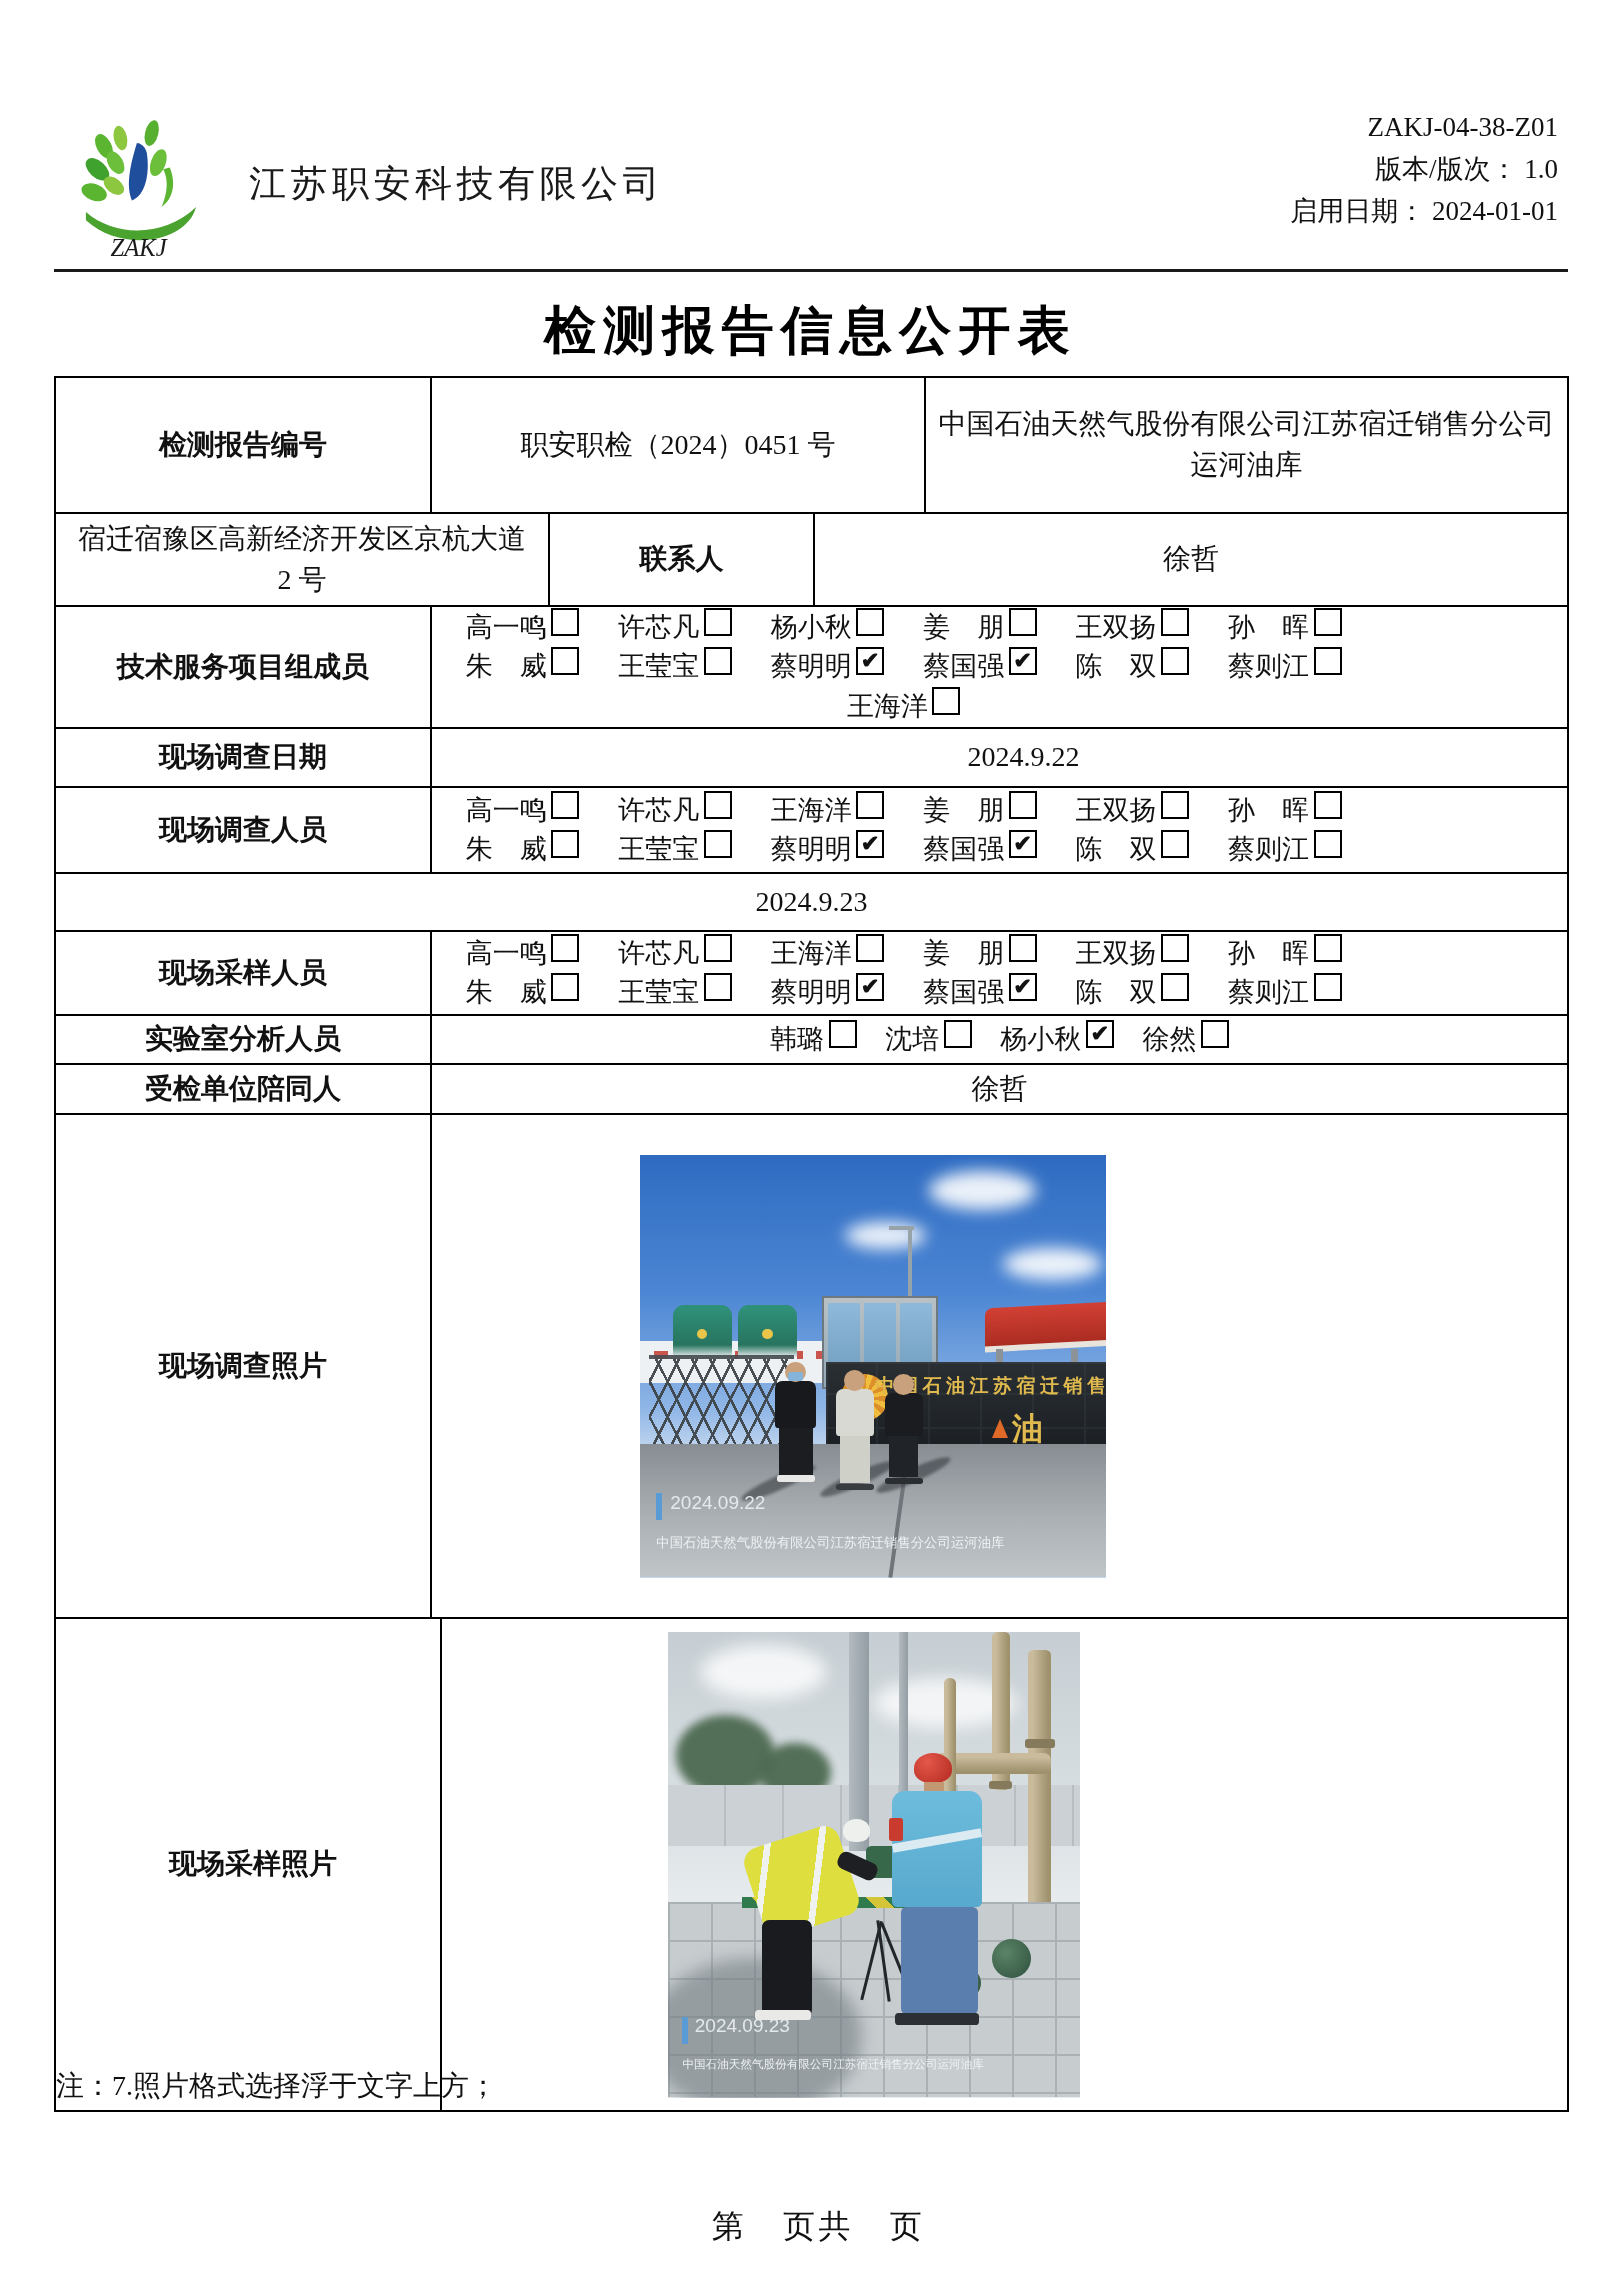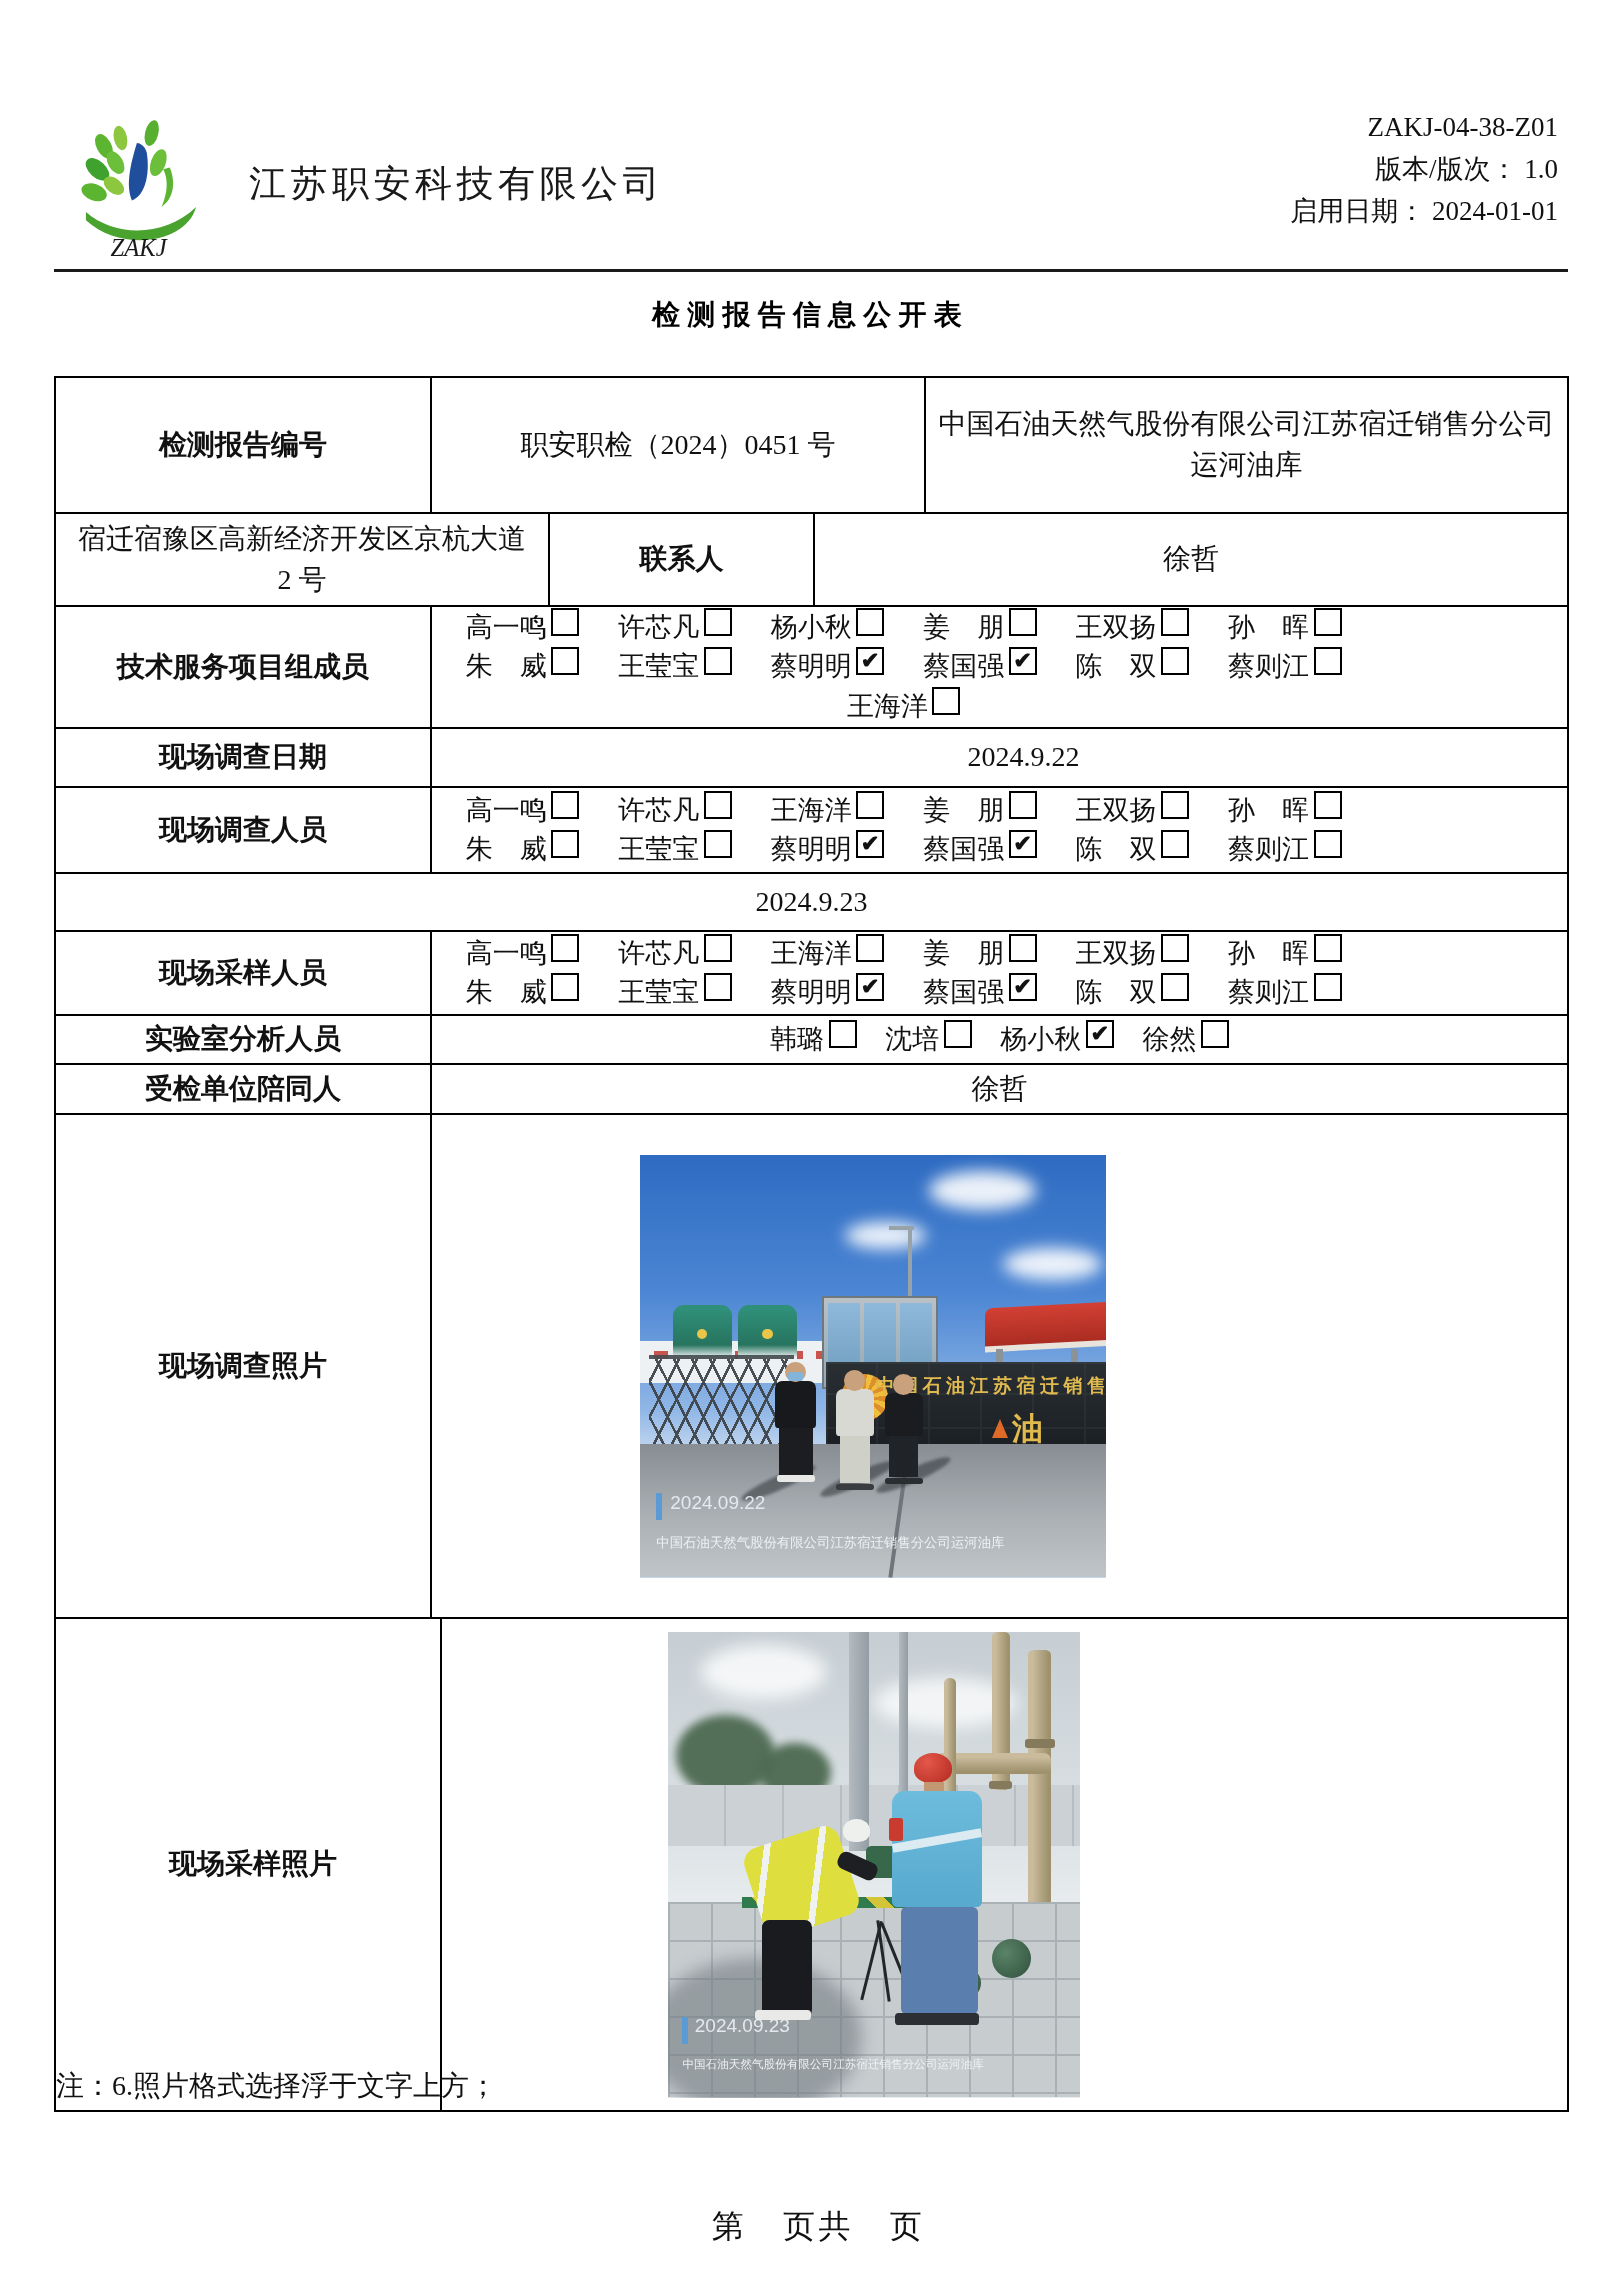--- a/index.html
+++ b/index.html
@@ -8,21 +8,21 @@
 
   
   .logo{position:absolute;left:70px;top:115px;width:170px;height:148px;}
   .company-name{position:absolute;left:249px;top:159px;font-size:37px;letter-spacing:4.5px;color:#1a1a1a;}
   .doc-info{position:absolute;right:63px;top:106px;text-align:right;font-size:27px;line-height:42px;color:#111;}
   .header-rule{position:absolute;left:54px;top:269px;width:1514px;height:2.7px;background:#1a1a1a;}
 
   
   .page-title{position:absolute;left:0;top:296px;width:100%;text-align:center;
               font-family:"Liberation Sans","DejaVu Sans",sans-serif;
-              font-size:28px;font-weight:bold;letter-spacing:7.2px;color:#000;}
+              font-size:52px;font-weight:bold;letter-spacing:7.2px;color:#000;}
 
   
   .report-table{position:absolute;left:54px;top:376px;width:1511px;border:2.7px solid #000;}
   .trow{display:flex;border-bottom:2.7px solid #000;}
   .trow:last-child{border-bottom:none;padding-left:10px;}
   .tcell{border-right:2.7px solid #000;display:flex;align-items:center;justify-content:center;
          box-sizing:border-box;text-align:center;font-size:28px;line-height:1.45;}
   .tcell:last-child{border-right:none;}
   .c1{width:376px;flex:0 0 auto;}
   .c2{width:494px;flex:0 0 auto;}
@@ -496,16 +496,16 @@
           </div>
           <div class="wm-bar" style="left:3.5%;bottom:11.5%;"></div>
           <div class="wm-date" style="left:6.5%;bottom:12.5%;">2024.09.23</div>
           <div class="wm-cap" style="left:3.5%;bottom:5%;font-size:11.6px;">中国石油天然气股份有限公司江苏宿迁销售分公司运河油库</div>
         </div>
       </div>
     </div>
 
   </div>
 
-  <div class="note-line">注：6.照片格式选择浮于文字上方；</div>
+  <div class="note-line">注：7.照片格式选择浮于文字上方；</div>
   <div class="footer-line">第　页共　页</div>
 </div>
 
 
 </body></html>

